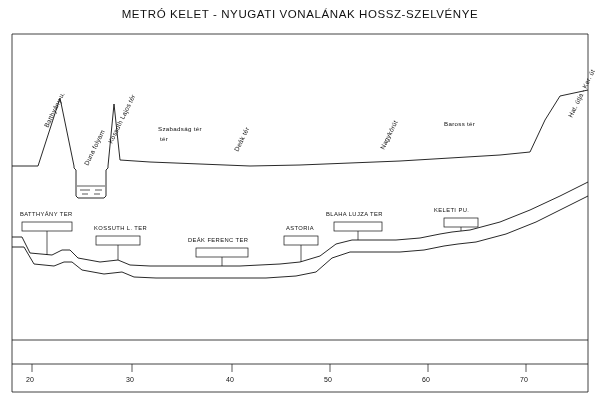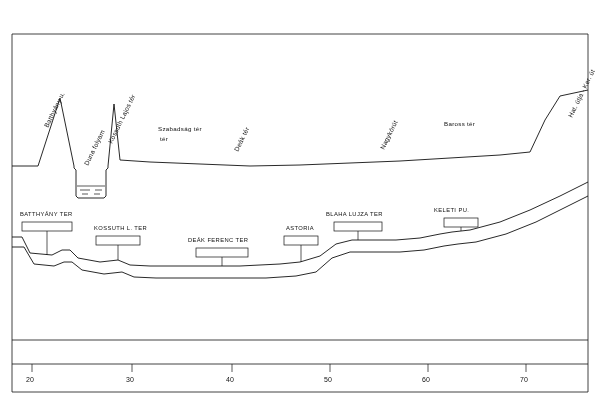--- a/index.html
+++ b/index.html
@@ -81,20 +81,21 @@
     fill: none;
     stroke: #111;
     stroke-width: 0.7;
   }
 </style>
 </head>
 <body>
 
 <div id="stage">
 
+  <div id="title">METRÓ KELET - NYUGATI VONALÁNAK HOSSZ-SZELVÉNYE</div>
 
   <svg class="diagram" viewBox="0 0 600 400">
 
     <g>
       <line class="frame" x1="12" y1="34" x2="588" y2="34"></line>
       <line class="frame" x1="12" y1="34" x2="12" y2="392"></line>
       <line class="frame" x1="588" y1="34" x2="588" y2="392"></line>
       <line class="frame" x1="12" y1="340" x2="588" y2="340"></line>
       <line class="frame" x1="12" y1="364" x2="588" y2="364"></line>
       <line class="frame" x1="12" y1="392" x2="588" y2="392"></line>

